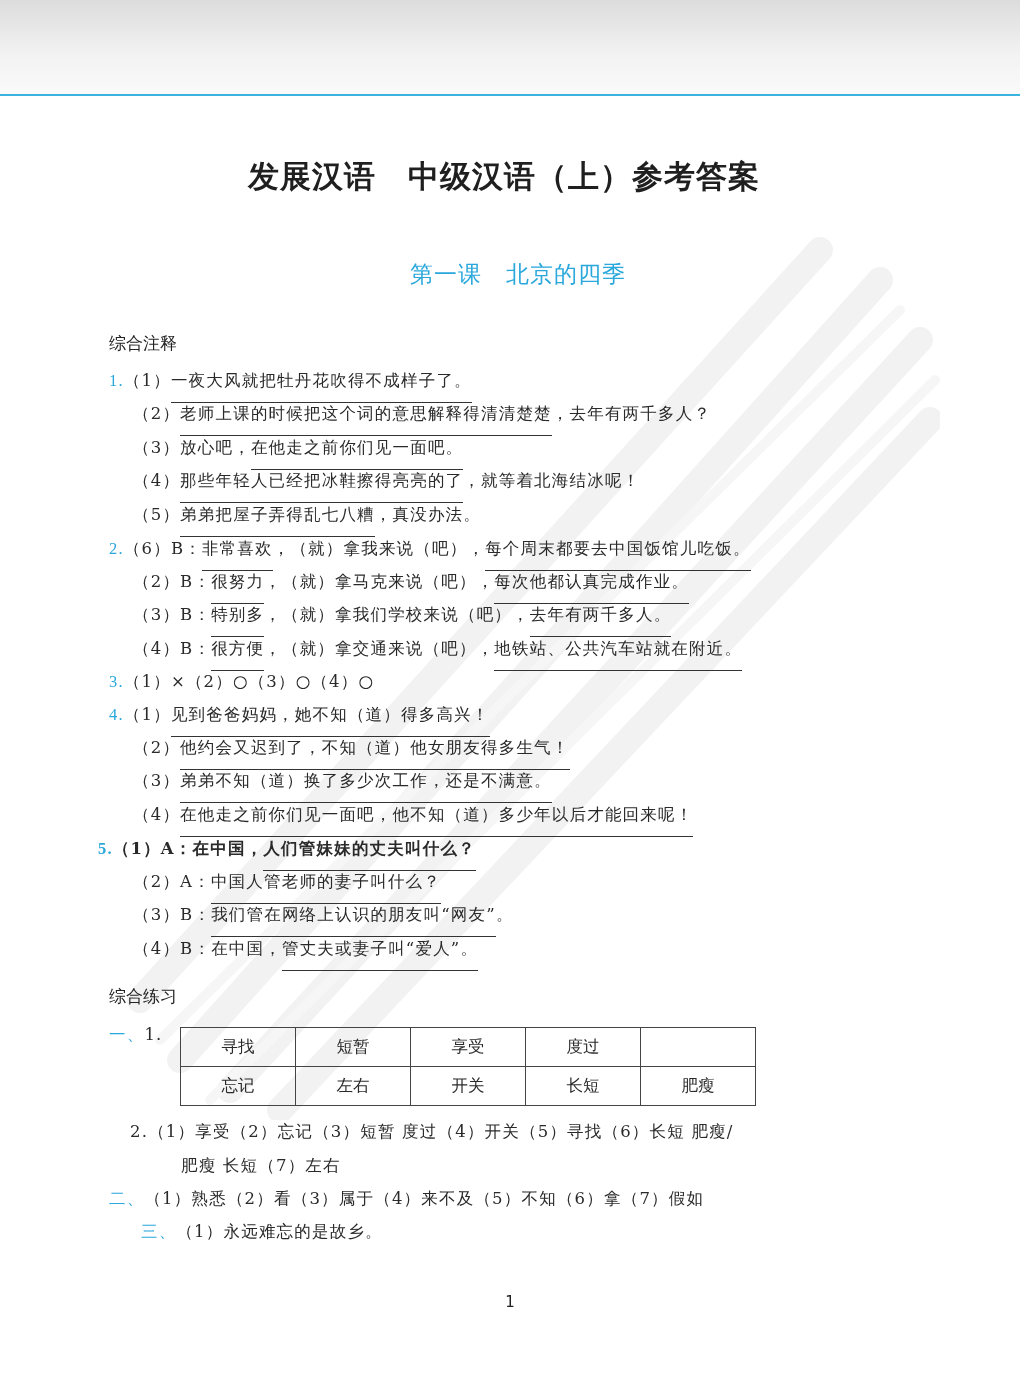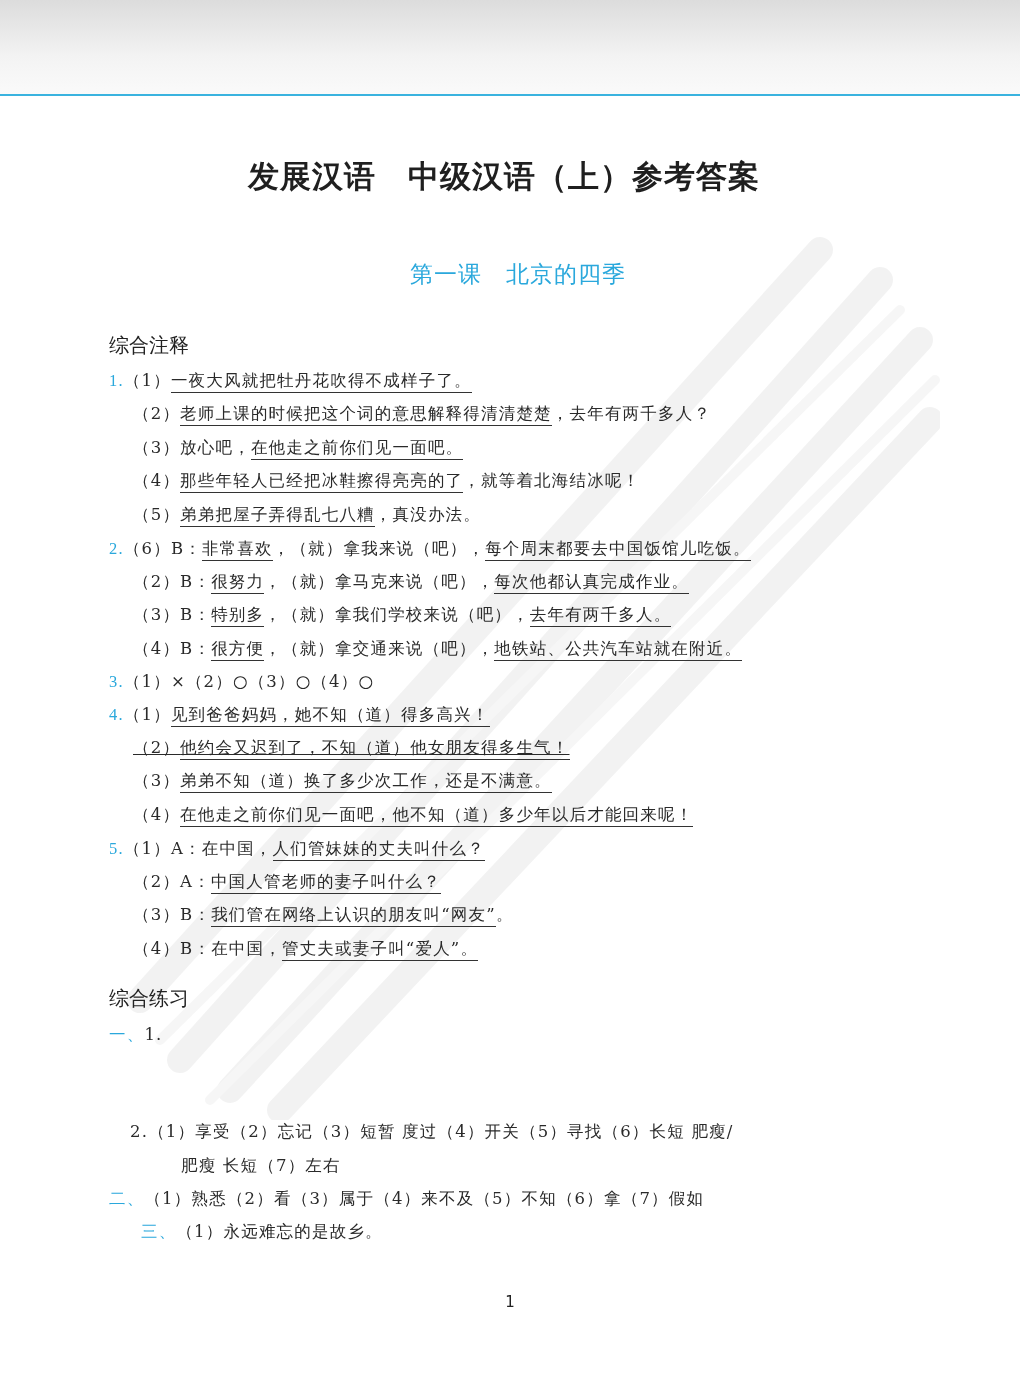--- a/index.html
+++ b/index.html
@@ -27,28 +27,28 @@
     font-size: 31px; font-weight: bold; color: #1f1f1f; letter-spacing: 1px;
   }
   .lesson-title {
     position: absolute; left: 8px; top: 259px; width: 1020px; text-align: center;
     font-family: "DejaVu Sans", "Liberation Sans", sans-serif;
     font-size: 23px; color: #2aa8dc; letter-spacing: 1px;
   }
   .section-heading {
     position: absolute; left: 109px;
     font-family: "DejaVu Sans", "Liberation Sans", sans-serif;
-    font-size: 20px; color: #222;
+    font-size: 17px; color: #222;
   }
   .line {
     position: absolute; font-size: 16.5px; line-height: 22px; white-space: nowrap;
     letter-spacing: 1.2px;
   }
   .num { color: #2aa8dc; font-family: "Liberation Serif", serif; }
-  .u { border-bottom: 1.5px solid #333; padding-bottom: 2px; }
+  .u { border-bottom: 1.5px solid #333; padding-bottom: 12px; }
   .table-wrap {
     position: absolute; left: 180px; top: 1027px;
   }
   table.ans {
     border-collapse: collapse;
   }
   table.ans td {
     border: 1.5px solid #444; width: 112px; height: 36px; text-align: center;
     font-size: 16.5px;
   }
@@ -110,31 +110,31 @@
   <span>（4）B：</span><span class="u">很方便</span><span>，（就）拿交通来说（吧），</span><span class="u">地铁站、公共汽车站就在附近。</span>
 </div>
 
 <div class="line" style="left:109px; top:671px;">
   <span class="num">3.</span><span>（1）×（2）○（3）○（4）○</span>
 </div>
 
 <div class="line" style="left:109px; top:704px;">
   <span class="num">4.</span><span>（1）</span><span class="u">见到爸爸妈妈，她不知（道）得多高兴！</span>
 </div>
-<div class="line" style="left:133px; top:737px;text-decoration:underline;">
+<div class="line" style="left:133px; top:737px;">
   <span>（2）</span><span class="u">他约会又迟到了，不知（道）他女朋友得多生气！</span>
 </div>
 <div class="line" style="left:133px; top:770px;">
   <span>（3）</span><span class="u">弟弟不知（道）换了多少次工作，还是不满意。</span>
 </div>
 <div class="line" style="left:133px; top:804px;">
   <span>（4）</span><span class="u">在他走之前你们见一面吧，他不知（道）多少年以后才能回来呢！</span>
 </div>
 
-<div class="line" style="left:109px; top:838px;">
+<div class="line" style="left:98px; top:838px;font-weight:bold;">
   <span class="num">5.</span><span>（1）A：</span><span>在中国，</span><span class="u">人们管妹妹的丈夫叫什么？</span>
 </div>
 <div class="line" style="left:133px; top:871px;">
   <span>（2）A：</span><span class="u">中国人管老师的妻子叫什么？</span>
 </div>
 <div class="line" style="left:133px; top:904px;">
   <span>（3）B：</span><span class="u">我们管在网络上认识的朋友叫“网友”</span><span>。</span>
 </div>
 <div class="line" style="left:133px; top:938px;">
   <span>（4）B：</span><span>在中国，</span><span class="u">管丈夫或妻子叫“爱人”。</span>
@@ -142,20 +142,34 @@
 
 <div class="section-heading" style="top:985px;text-align:right;">综合练习</div>
 
 <div class="line" style="left:109px; top:1024px;">
   <span class="num">一、</span><span>1.</span>
 </div>
 
 <div class="table-wrap">
   <table class="ans">
     <tbody>
+        <tr>
+      <td>寻找</td>
+      <td>短暂</td>
+      <td>享受</td>
+      <td>度过</td>
+      <td></td>
+    </tr>
+    <tr>
+      <td>忘记</td>
+      <td>左右</td>
+      <td>开关</td>
+      <td>长短</td>
+      <td>肥瘦</td>
+    </tr>
   </tbody>
     </table>
 </div>
 
 <div class="line" style="left:130px; top:1121px;">2.（1）享受（2）忘记（3）短暂 度过（4）开关（5）寻找（6）长短 肥瘦/</div>
 <div class="line" style="left:181px; top:1155px;">肥瘦 长短（7）左右</div>
 
 <div class="line" style="left:109px; top:1188px;">
   <span class="num">二、</span><span>（1）熟悉（2）看（3）属于（4）来不及（5）不知（6）拿（7）假如</span>
 </div>

